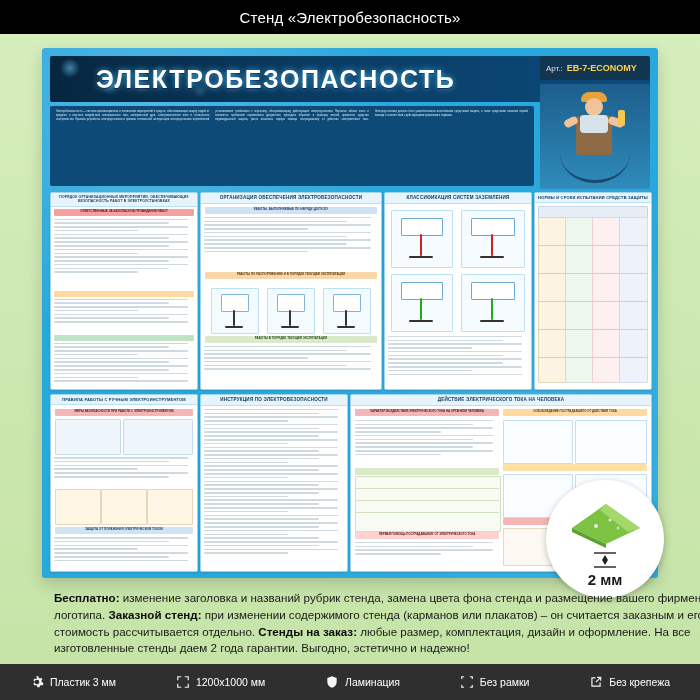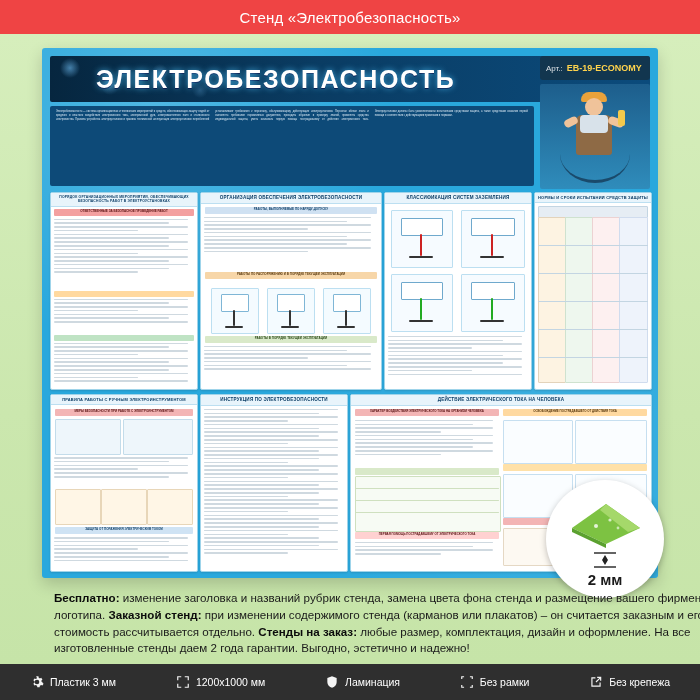--- a/index.html
+++ b/index.html
@@ -5,21 +5,21 @@
   html,body{margin:0;padding:0;}
   body{
     width:700px;height:700px;overflow:hidden;
     font-family:"Liberation Sans", sans-serif;
     background:#cfe8b4;
     position:relative;
   }
   
   .topbar{
     position:absolute;left:0;top:0;width:700px;height:34px;
-    background:#ef4444;
+    background:#000000;
     display:flex;align-items:center;justify-content:center;
   }
   .topbar-title{
     color:#ffffff;font-size:15px;letter-spacing:.2px;
   }
   
   .stage{
     position:absolute;left:0;top:34px;width:700px;height:630px;
     background:linear-gradient(180deg,#d6eebc 0%,#cbe7ae 60%,#c6e4a8 100%);
   }
@@ -149,21 +149,21 @@
 
   <div class="board">
 
     <div class="hdr">
       <div class="spark"></div>
       <div class="hdr-title">ЭЛЕКТРОБЕЗОПАСНОСТЬ</div>
     </div>
 
     <div class="art">
       <span class="art-label">Арт.:</span>
-      <span class="art-value">EB-19-ECONOMY</span>
+      <span class="art-value">EB-7-ECONOMY</span>
     </div>
 
     <div class="worker">
       <div class="hat"></div>
       <div class="head"></div>
       <div class="body"></div>
       <div class="shirt"></div>
       <div class="armL"></div>
       <div class="armR"></div>
       <div class="tool"></div>

